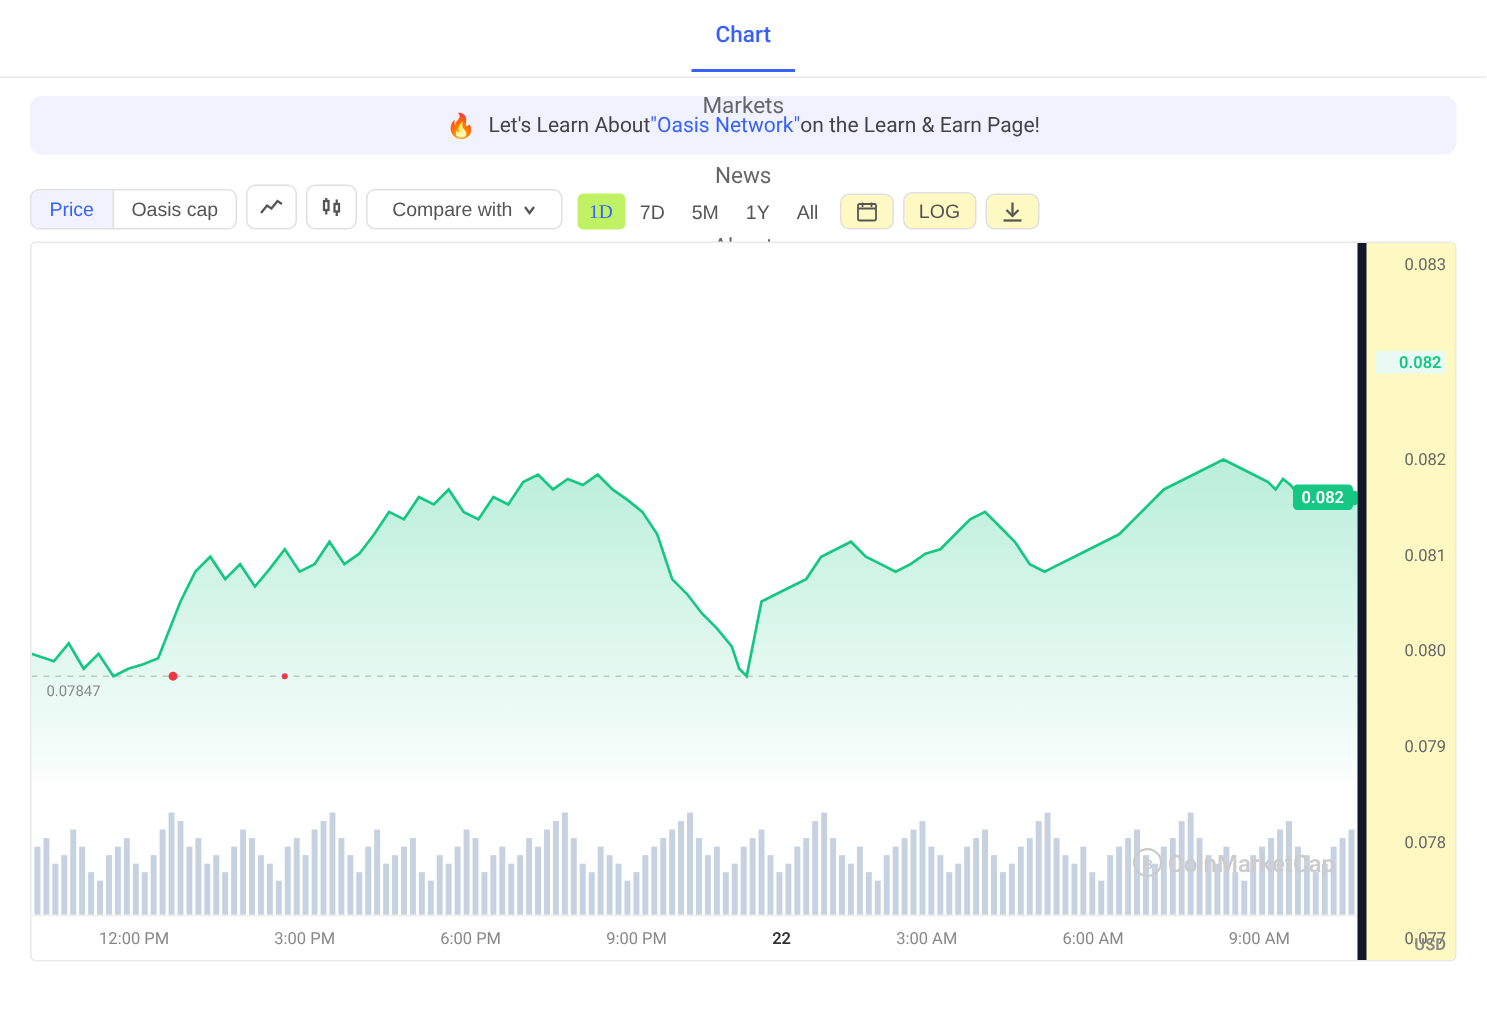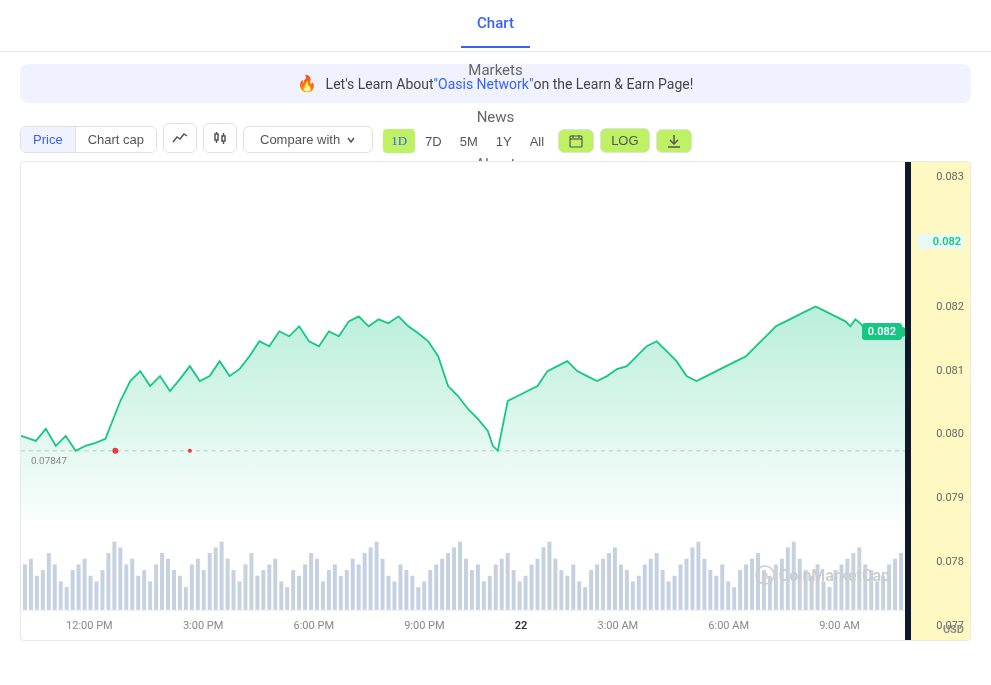--- a/index.html
+++ b/index.html
@@ -137,21 +137,21 @@
     .time-btn.active {
       background: #bef264;
       color: #3861fb;
       font-family: Liberation Serif, serif;
     }
 
     .cal-btn, .log-btn, .dl-btn {
       padding: 4px 10px;
       border: 1px solid #e0e0e0;
       border-radius: 6px;
-      background: #bef264;
+      background: #fef9c3;
       cursor: pointer;
       font-size: 13px;
       color: #555;
       display: flex;
       align-items: center;
     }
 
     
     .chart-container {
       position: relative;
@@ -252,21 +252,21 @@
 <div class="banner">
   <span class="banner-icon">🔥</span>
   <span>Let's Learn About </span>
   <a class="banner-link">"Oasis Network"</a>
   <span> on the Learn &amp; Earn Page!</span>
 </div>
 
 <div class="toolbar">
   <div class="btn-group">
     <button class="btn active">Price</button>
-    <button class="btn">Chart cap</button>
+    <button class="btn">Oasis cap</button>
   </div>
 
   <div class="icon-btn" title="Line chart">
     <svg width="16" height="16" viewBox="0 0 16 16" fill="none">
       <polyline points="1,12 5,7 8,9 12,4 15,6" stroke="#555" stroke-width="1.5" fill="none"></polyline>
     </svg>
   </div>
 
   <div class="icon-btn" title="Candlestick chart">
     <svg width="16" height="16" viewBox="0 0 16 16" fill="none">

